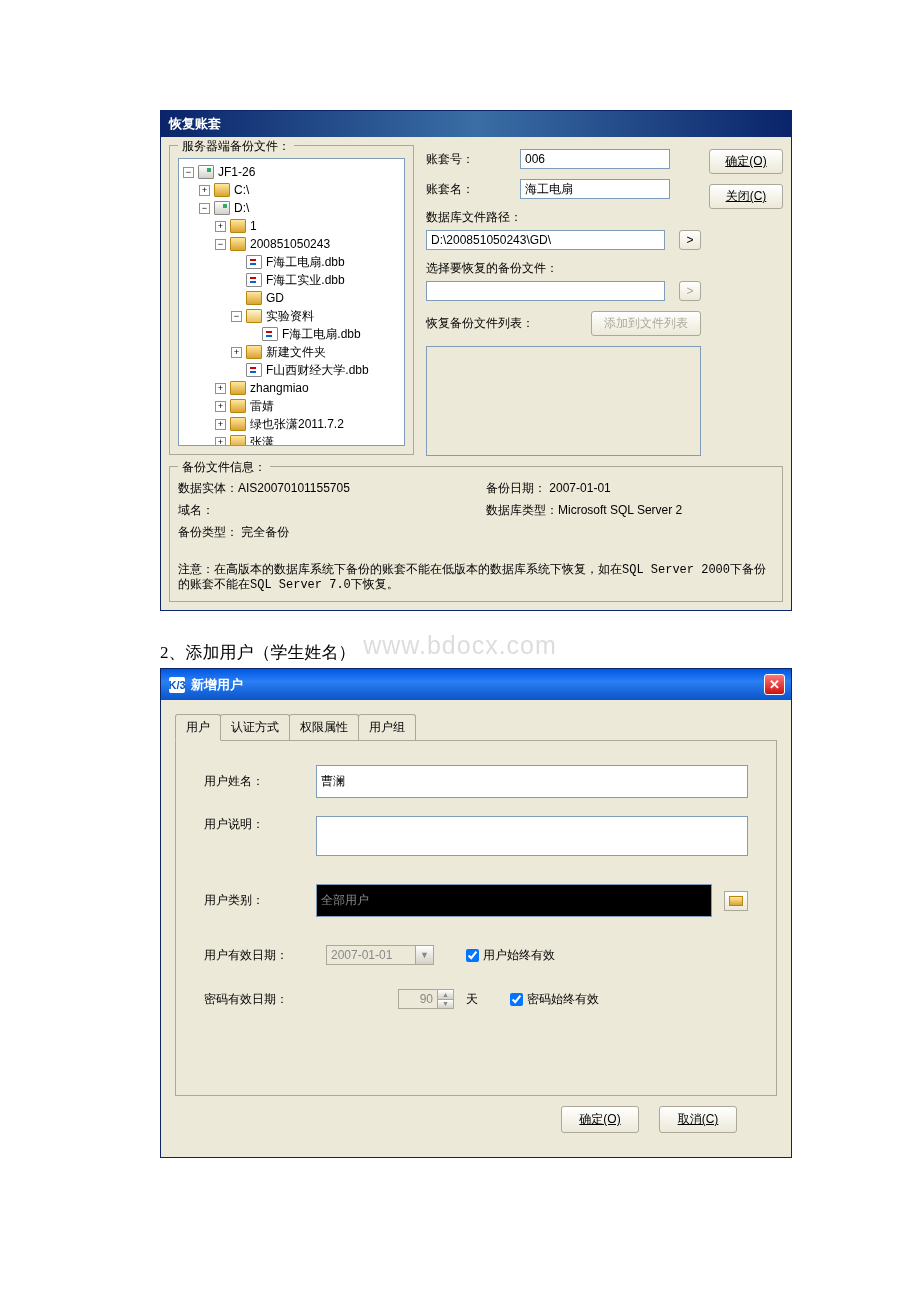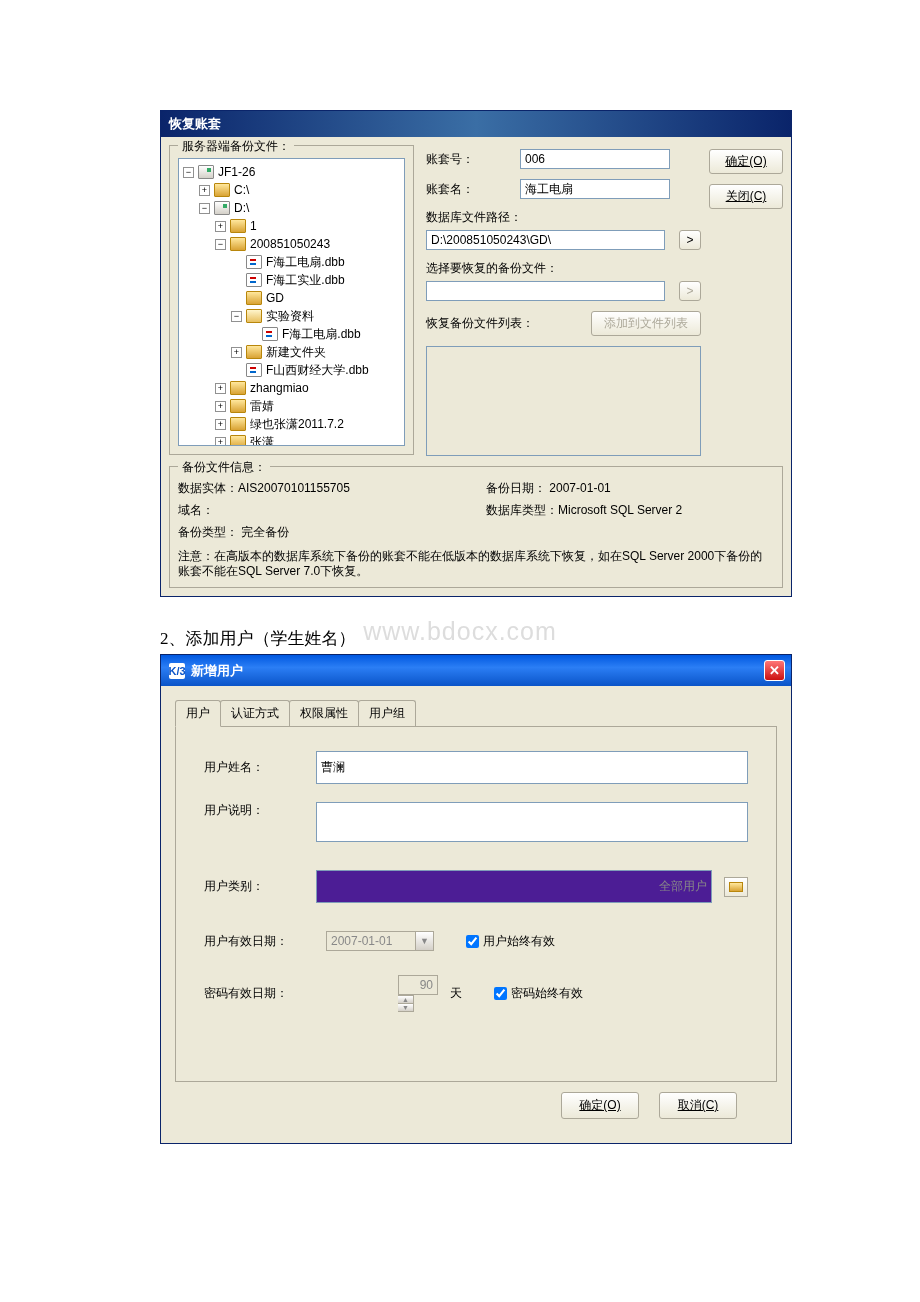--- a/index.html
+++ b/index.html
@@ -185,22 +185,23 @@
     .d1-bottom {
       margin-top: 10px;
     }
     .info-grid {
       display: grid;
       grid-template-columns: 1fr 1fr;
       gap: 4px 20px;
       line-height: 18px;
     }
     .note {
-      margin-top: 8px;
+      margin-top: 22px;
       line-height: 15px;
+      font-family: Liberation Mono, monospace;
     }
     
     
     .section-text {
       margin: 30px 0 12px 0;
       font-size: 17px;
       font-family: "SimSun", serif;
     }
     .watermark {
       position: relative;
@@ -296,23 +297,22 @@
     .d2-input {
       flex: 1;
       border: 1px solid #7f9db9;
       background: #fff;
       padding: 2px 4px;
       height: 33px;
       font-family: inherit;
       font-size: 12px;
     }
     .d2-input[readonly] {
-      background: #4c1d95;
+      background: #000000;
       color: #888;
-      text-align: right;
     }
     .d2-textarea {
       flex: 1;
       border: 1px solid #7f9db9;
       background: #fff;
       height: 40px;
       font-family: inherit;
       font-size: 12px;
       resize: none;
     }
@@ -348,21 +348,20 @@
       background: linear-gradient(#fff, #d4d0c8);
       display: inline-flex;
       align-items: center;
       justify-content: center;
       font-size: 9px;
       color: #888;
     }
     .spinner {
       display: inline-flex;
       align-items: stretch;
-      flex-direction: column;
     }
     .spin-input {
       width: 40px;
       border: 1px solid #aca899;
       background: #ece9d8;
       color: #888;
       padding: 2px 4px;
       height: 20px;
       text-align: right;
     }

